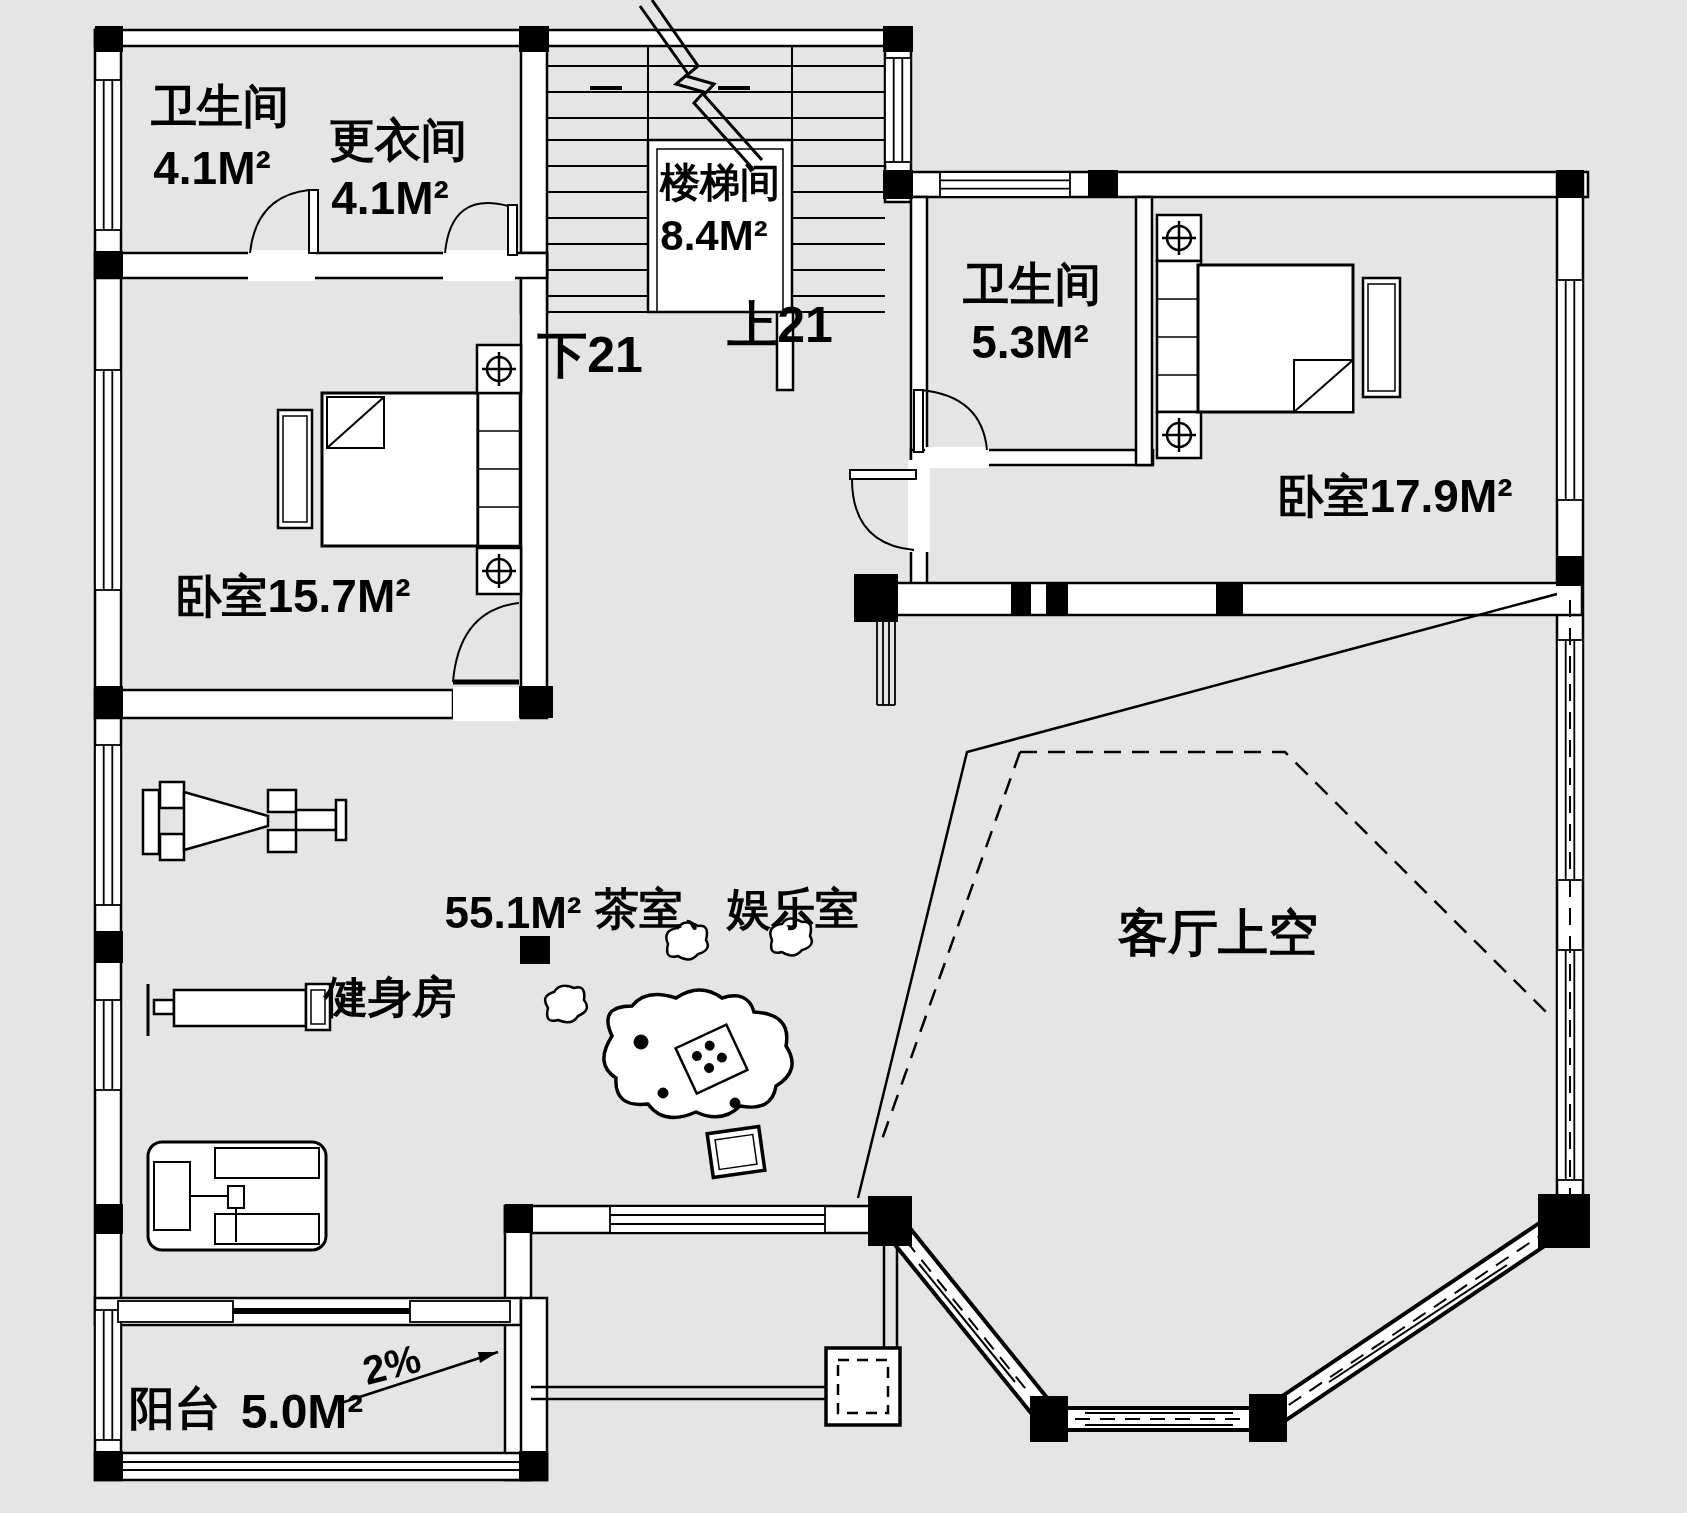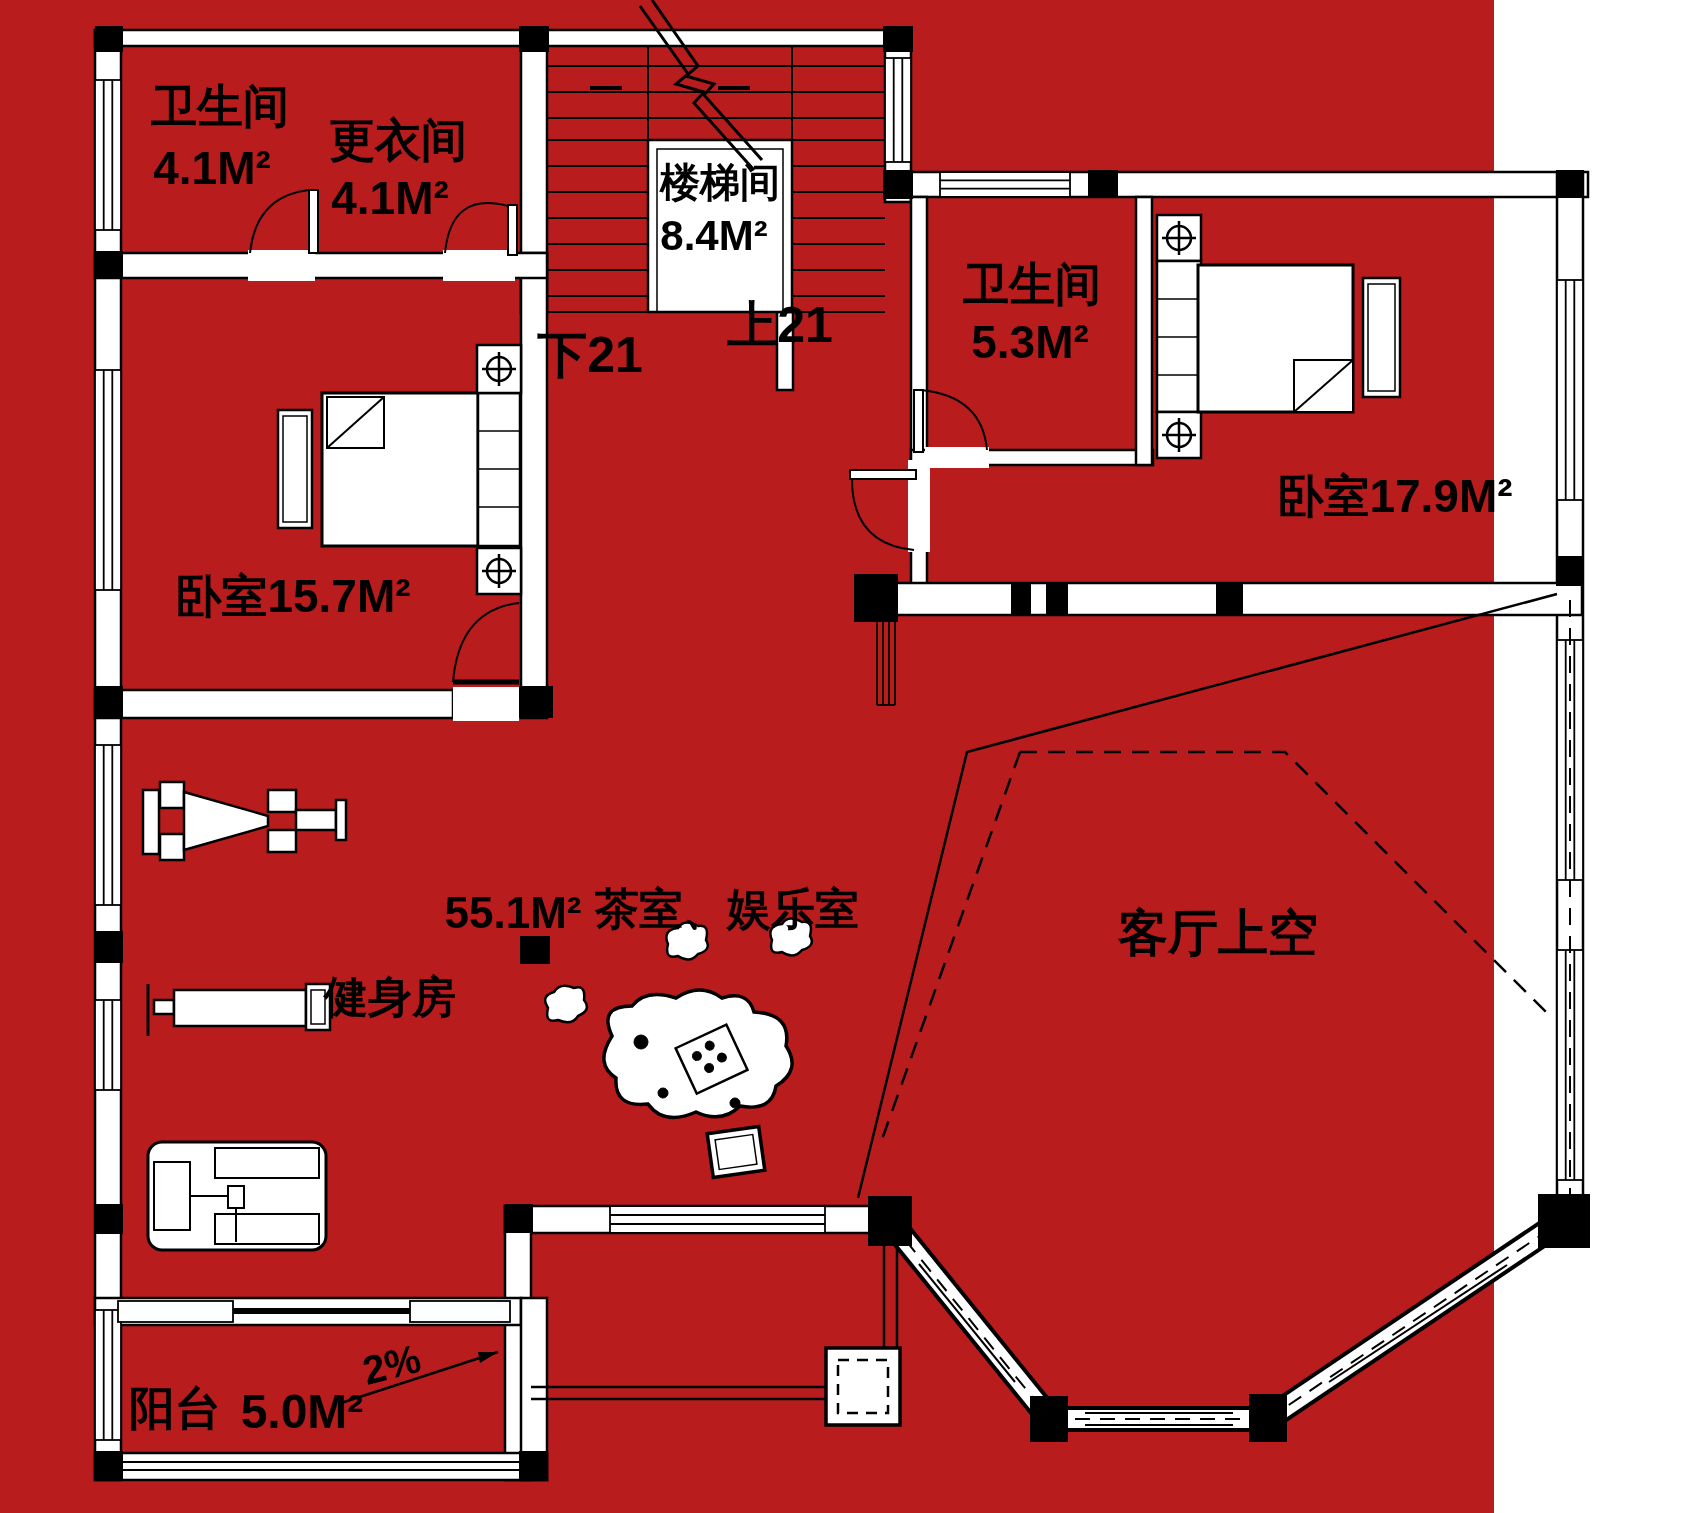--- a/index.html
+++ b/index.html
@@ -1,16 +1,16 @@
 <!DOCTYPE html>
 <html><head>
 <meta charset="utf-8">
 <style>
   html,body{margin:0;padding:0;background:#ffffff;}
-  .plan-stage{width:1494px;height:1513px;background:#b91c1c;position:relative;
+  .plan-stage{width:1687px;height:1513px;background:#e5e5e5;position:relative;
     font-family:"Liberation Sans", sans-serif;}
   svg{display:block;}
   text{fill:#000;font-family:"Liberation Sans", sans-serif;}
   .lbl{font-weight:600;}
 </style>
 </head>
 <body>
 
 <div class="plan-stage">
 <svg width="1687" height="1513" viewBox="0 0 1687 1513" xmlns="http://www.w3.org/2000/svg">

